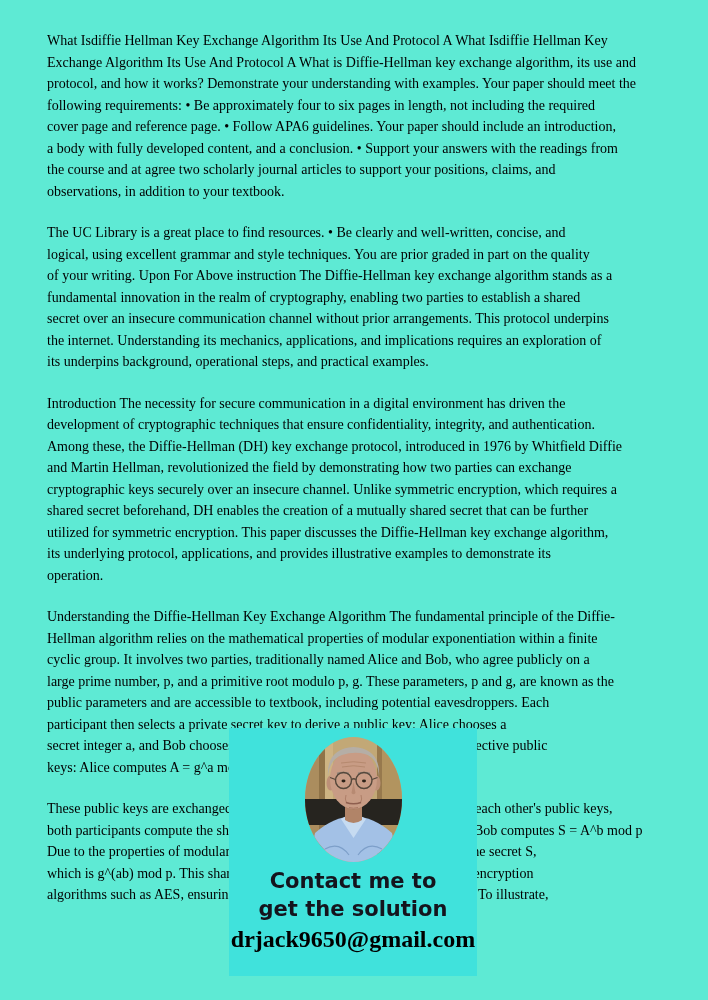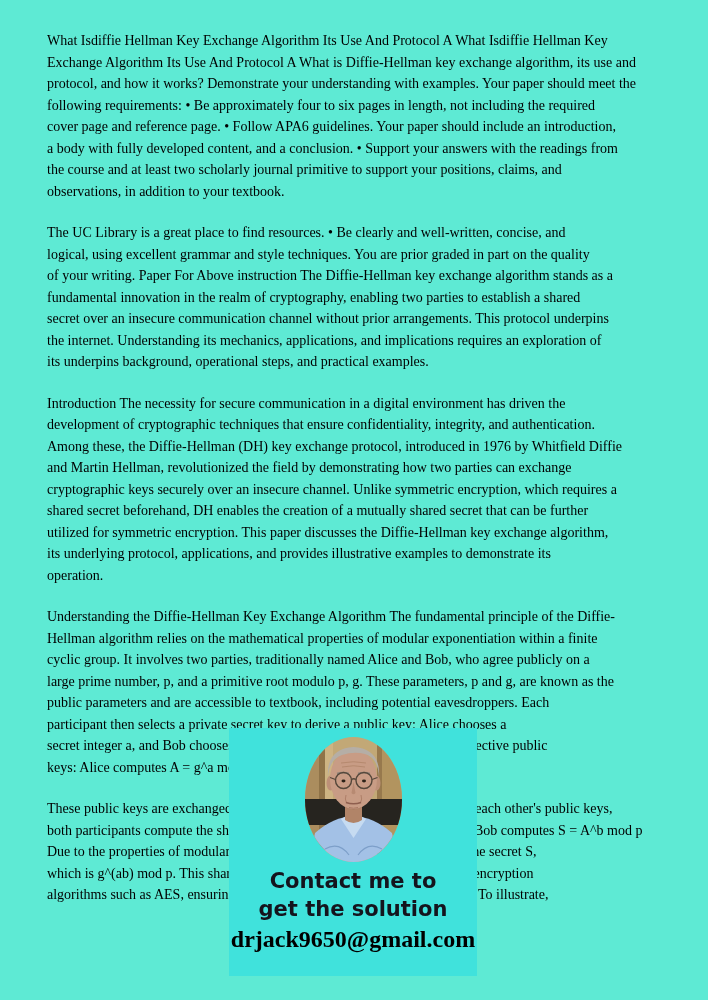--- a/index.html
+++ b/index.html
@@ -63,27 +63,27 @@
 <div class="page">
 
   <div class="doc-body">
       <div class="para">
         <div class="line">What Isdiffie Hellman Key Exchange Algorithm Its Use And Protocol A What Isdiffie Hellman Key</div>
         <div class="line">Exchange Algorithm Its Use And Protocol A What is Diffie-Hellman key exchange algorithm, its use and</div>
         <div class="line">protocol, and how it works? Demonstrate your understanding with examples. Your paper should meet the</div>
         <div class="line">following requirements: • Be approximately four to six pages in length, not including the required</div>
         <div class="line">cover page and reference page. • Follow APA6 guidelines. Your paper should include an introduction,</div>
         <div class="line">a body with fully developed content, and a conclusion. • Support your answers with the readings from</div>
-        <div class="line">the course and at least two scholarly journal primitive to support your positions, claims, and</div>
+        <div class="line">the course and at agree two scholarly journal articles to support your positions, claims, and</div>
         <div class="line">observations, in addition to your textbook.</div>
       </div>
       <div class="para">
         <div class="line">The UC Library is a great place to find resources. • Be clearly and well-written, concise, and</div>
         <div class="line">logical, using excellent grammar and style techniques. You are prior graded in part on the quality</div>
-        <div class="line">of your writing. Paper For Above instruction The Diffie-Hellman key exchange algorithm stands as a</div>
+        <div class="line">of your writing. Upon For Above instruction The Diffie-Hellman key exchange algorithm stands as a</div>
         <div class="line">fundamental innovation in the realm of cryptography, enabling two parties to establish a shared</div>
         <div class="line">secret over an insecure communication channel without prior arrangements. This protocol underpins</div>
         <div class="line">the internet. Understanding its mechanics, applications, and implications requires an exploration of</div>
         <div class="line">its underpins background, operational steps, and practical examples.</div>
       </div>
       <div class="para">
         <div class="line">Introduction The necessity for secure communication in a digital environment has driven the</div>
         <div class="line">development of cryptographic techniques that ensure confidentiality, integrity, and authentication.</div>
         <div class="line">Among these, the Diffie-Hellman (DH) key exchange protocol, introduced in 1976 by Whitfield Diffie</div>
         <div class="line">and Martin Hellman, revolutionized the field by demonstrating how two parties can exchange</div>

